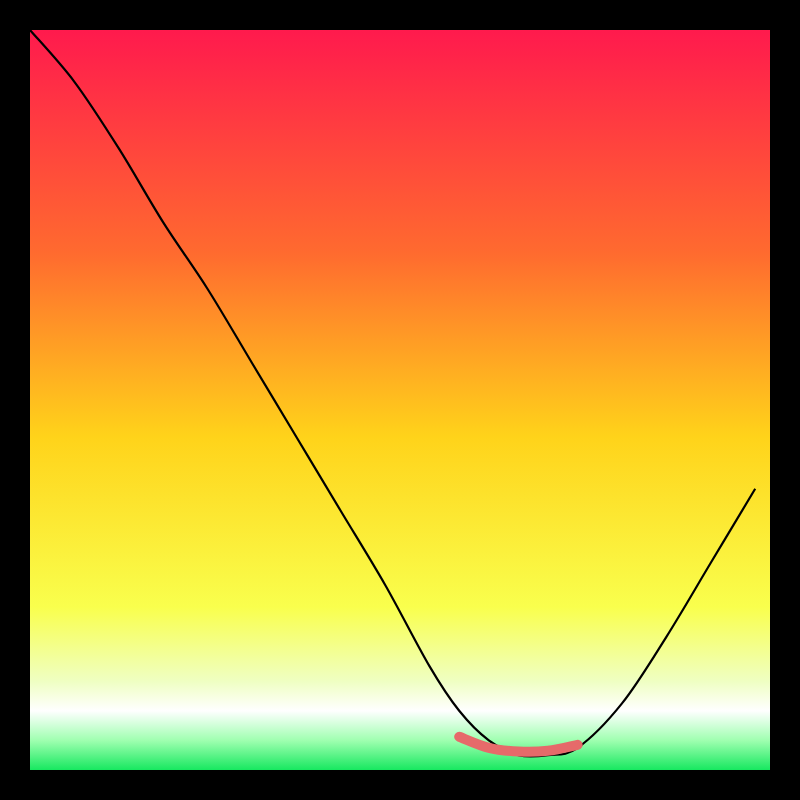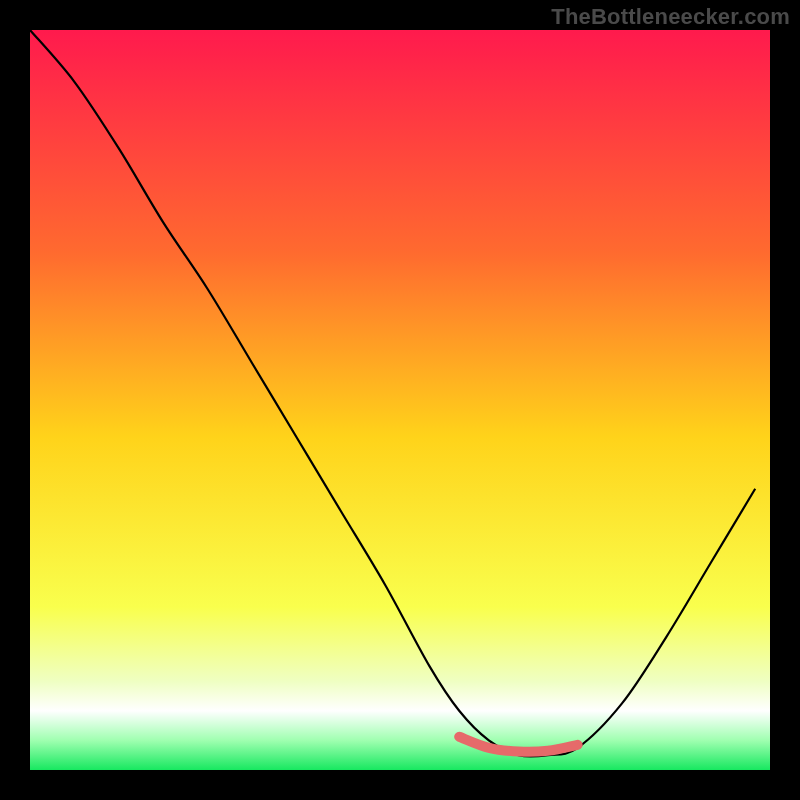--- a/index.html
+++ b/index.html
@@ -43,21 +43,20 @@
     position: absolute;
     inset: 0;
     z-index: 2;
   }
 </style>
 </head>
 <body>
 
 <div class="frame">
 
-  <div class="watermark">TheBottleneecker.com</div>
 
   <div class="plot-area">
 
     <svg class="gradient-bg" viewBox="0 0 740 740" preserveAspectRatio="none">
       <defs>
         <linearGradient id="bgGrad" x1="0" y1="0" x2="0" y2="1">
             <stop offset="0%" stop-color="#ff1a4d"></stop>
             <stop offset="30%" stop-color="#ff6a2f"></stop>
             <stop offset="55.00000000000001%" stop-color="#ffd31a"></stop>
             <stop offset="78%" stop-color="#f9ff4d"></stop>

